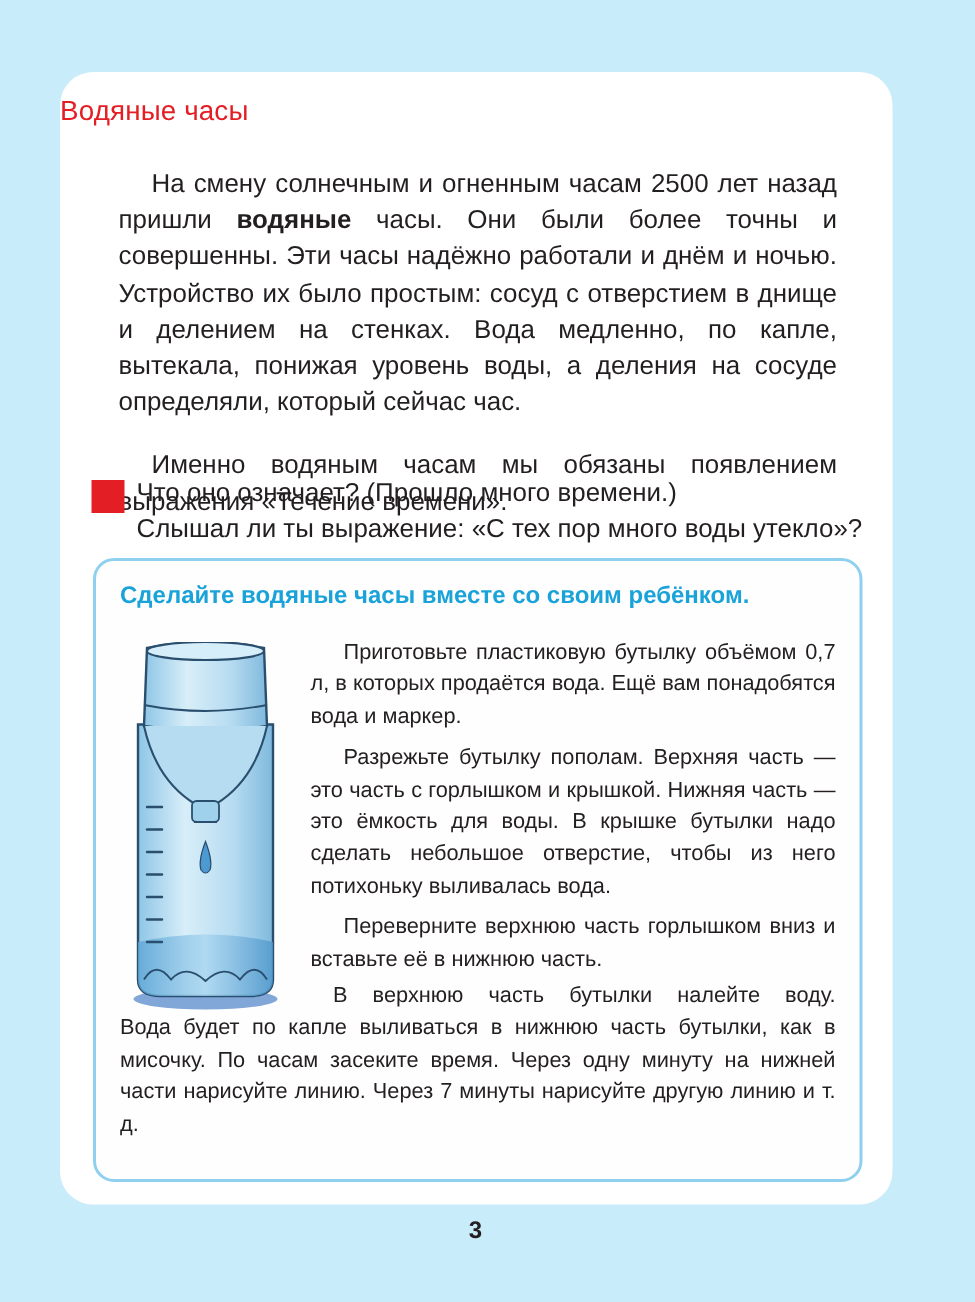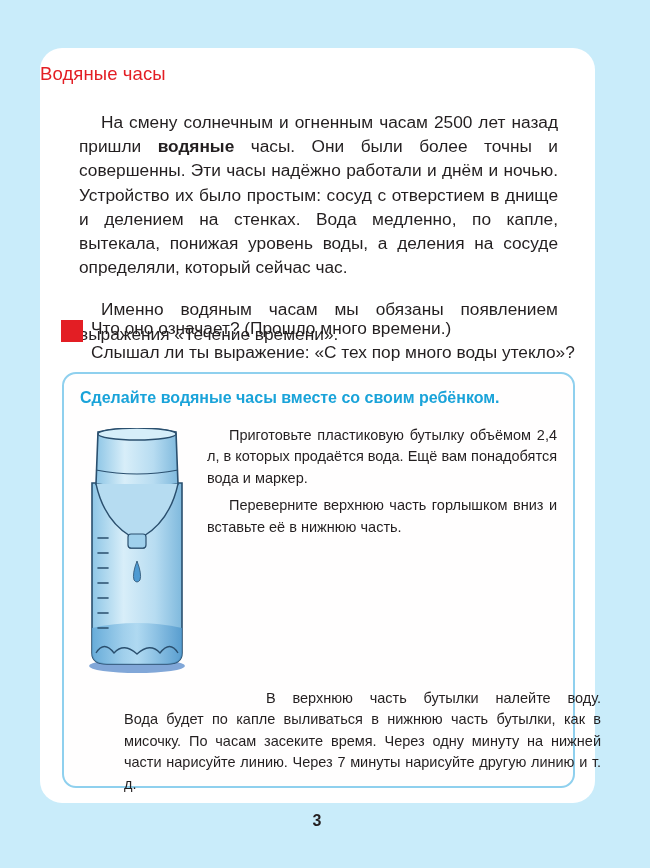--- a/index.html
+++ b/index.html
@@ -38,22 +38,22 @@
     white-space:nowrap;
   }
   .bottle { position:absolute; left:82px; top:428px; width:110px; height:246px; }
   .box-text {
     position:absolute; left:207px; top:425px; width:350px;
     font-size:14.5px; line-height:21.4px; text-align:justify;
   }
   .box-text p { margin:0; text-indent:22px; }
   .box-text p + p { margin-top:6px; }
   .box-text-wide {
-    position:absolute; left:80px; top:688px; width:477px;
-    font-size:14.5px; line-height:21.4px; text-align:justify;margin-left:44px;
+    position:absolute; left:80px; top:654px; width:477px;
+    font-size:14.5px; line-height:21.4px; text-align:justify;
   }
   .box-text-wide .first { display:block; padding-left:142px; text-align:justify; text-align-last:justify; }
   .page-num {
     position:absolute; left:300px; top:812px; width:34px; text-align:center;
     font-weight:bold; font-size:16px;
   }
 </style>
 </head>
 <body>
 
@@ -104,21 +104,22 @@
     <line x1="16" y1="125" x2="26" y2="125"></line>
     <line x1="16" y1="140" x2="26" y2="140"></line>
     <line x1="16" y1="155" x2="26" y2="155"></line>
     <line x1="16" y1="170" x2="26" y2="170"></line>
     <line x1="16" y1="185" x2="26" y2="185"></line>
     <line x1="16" y1="200" x2="26" y2="200"></line>
   </g>
 </svg>
 
 <div class="box-text">
-  <p>Приготовьте пластиковую бутылку объёмом 2,4 л, в которых продаётся вода. Ещё вам понадобятся вода и маркер.</p>
+  <p>Приготовьте пластиковую бутылку объёмом 0,7 л, в которых продаётся вода. Ещё вам понадобятся вода и маркер.</p>
+  <p>Разрежьте бутылку пополам. Верхняя часть — это часть с горлышком и крышкой. Нижняя часть — это ёмкость для воды. В крышке бутылки надо сделать небольшое отверстие, чтобы из него потихоньку вылива­лась вода.</p>
   <p>Переверните верхнюю часть горлышком вниз и вставьте её в нижнюю часть.</p>
 </div>
 
 <div class="box-text-wide">
   <span class="first">В верхнюю часть бутылки налейте воду.</span>
   <span>Вода будет по капле выливаться в нижнюю часть бутылки, как в мисочку. По часам засеките время. Через одну минуту на нижней части нарисуйте линию. Через 7 минуты нарисуйте другую линию и т. д.</span>
 </div>
 
 <div class="page-num">3</div>
 

